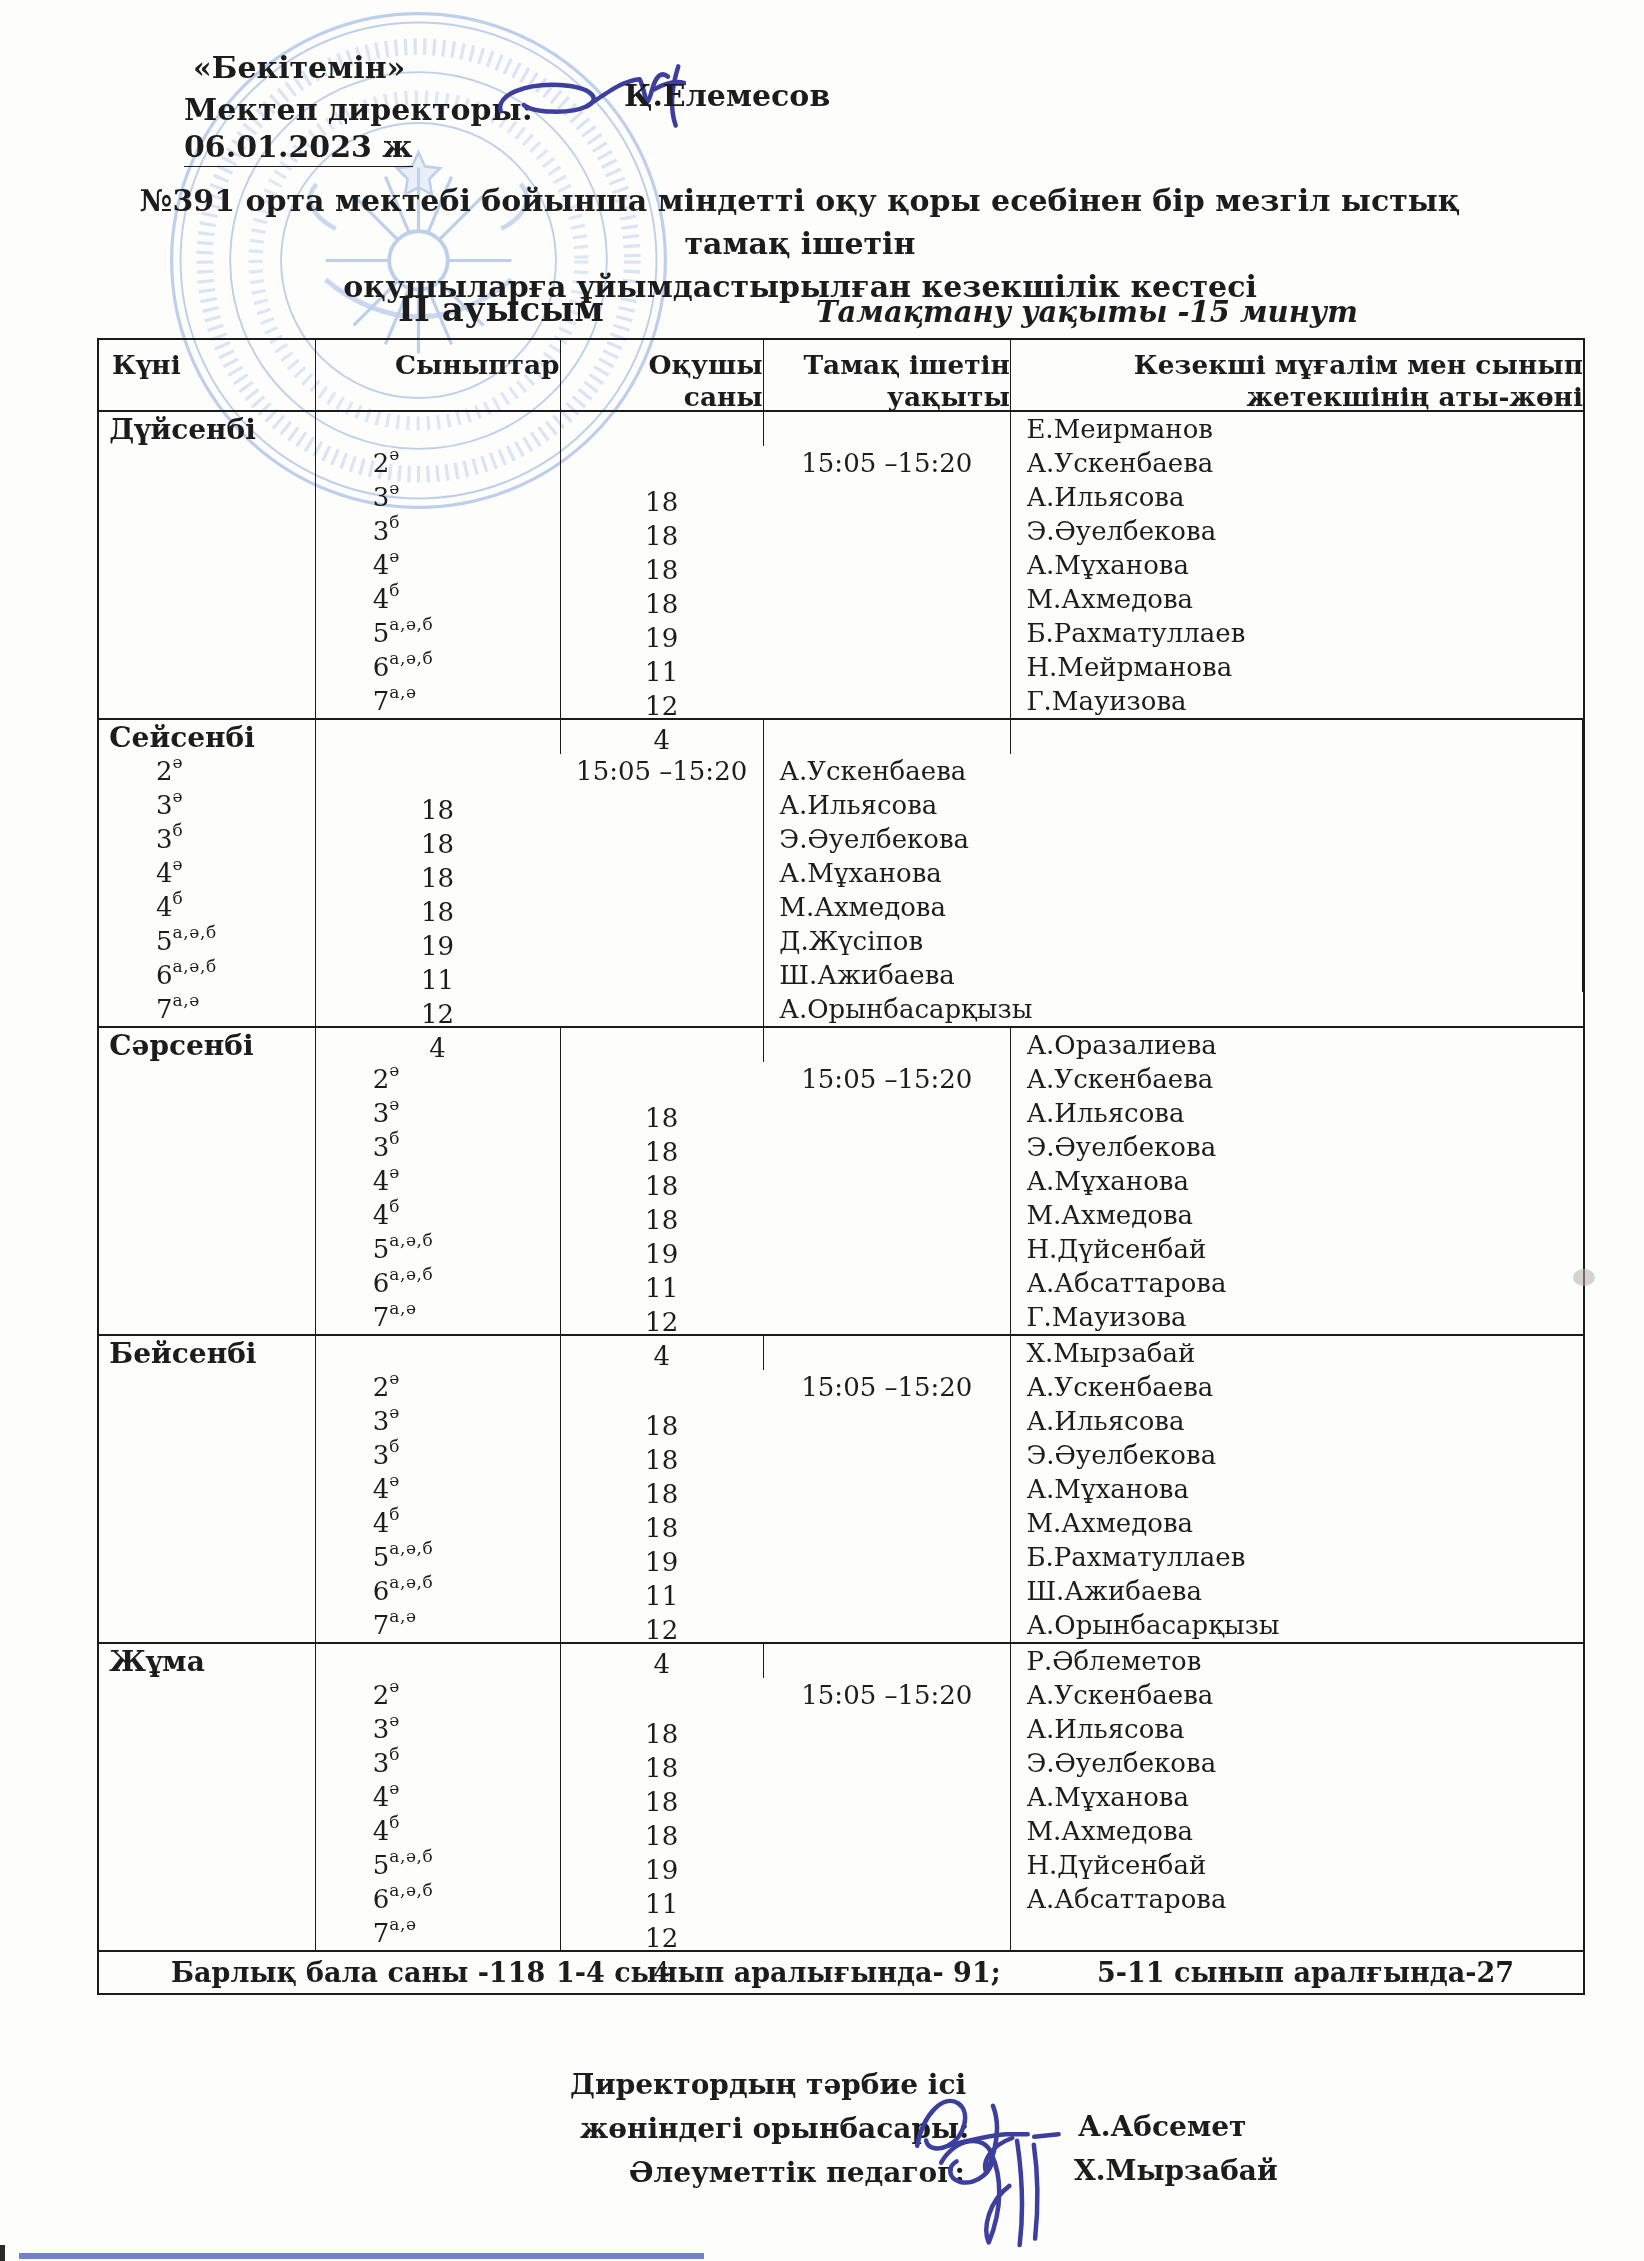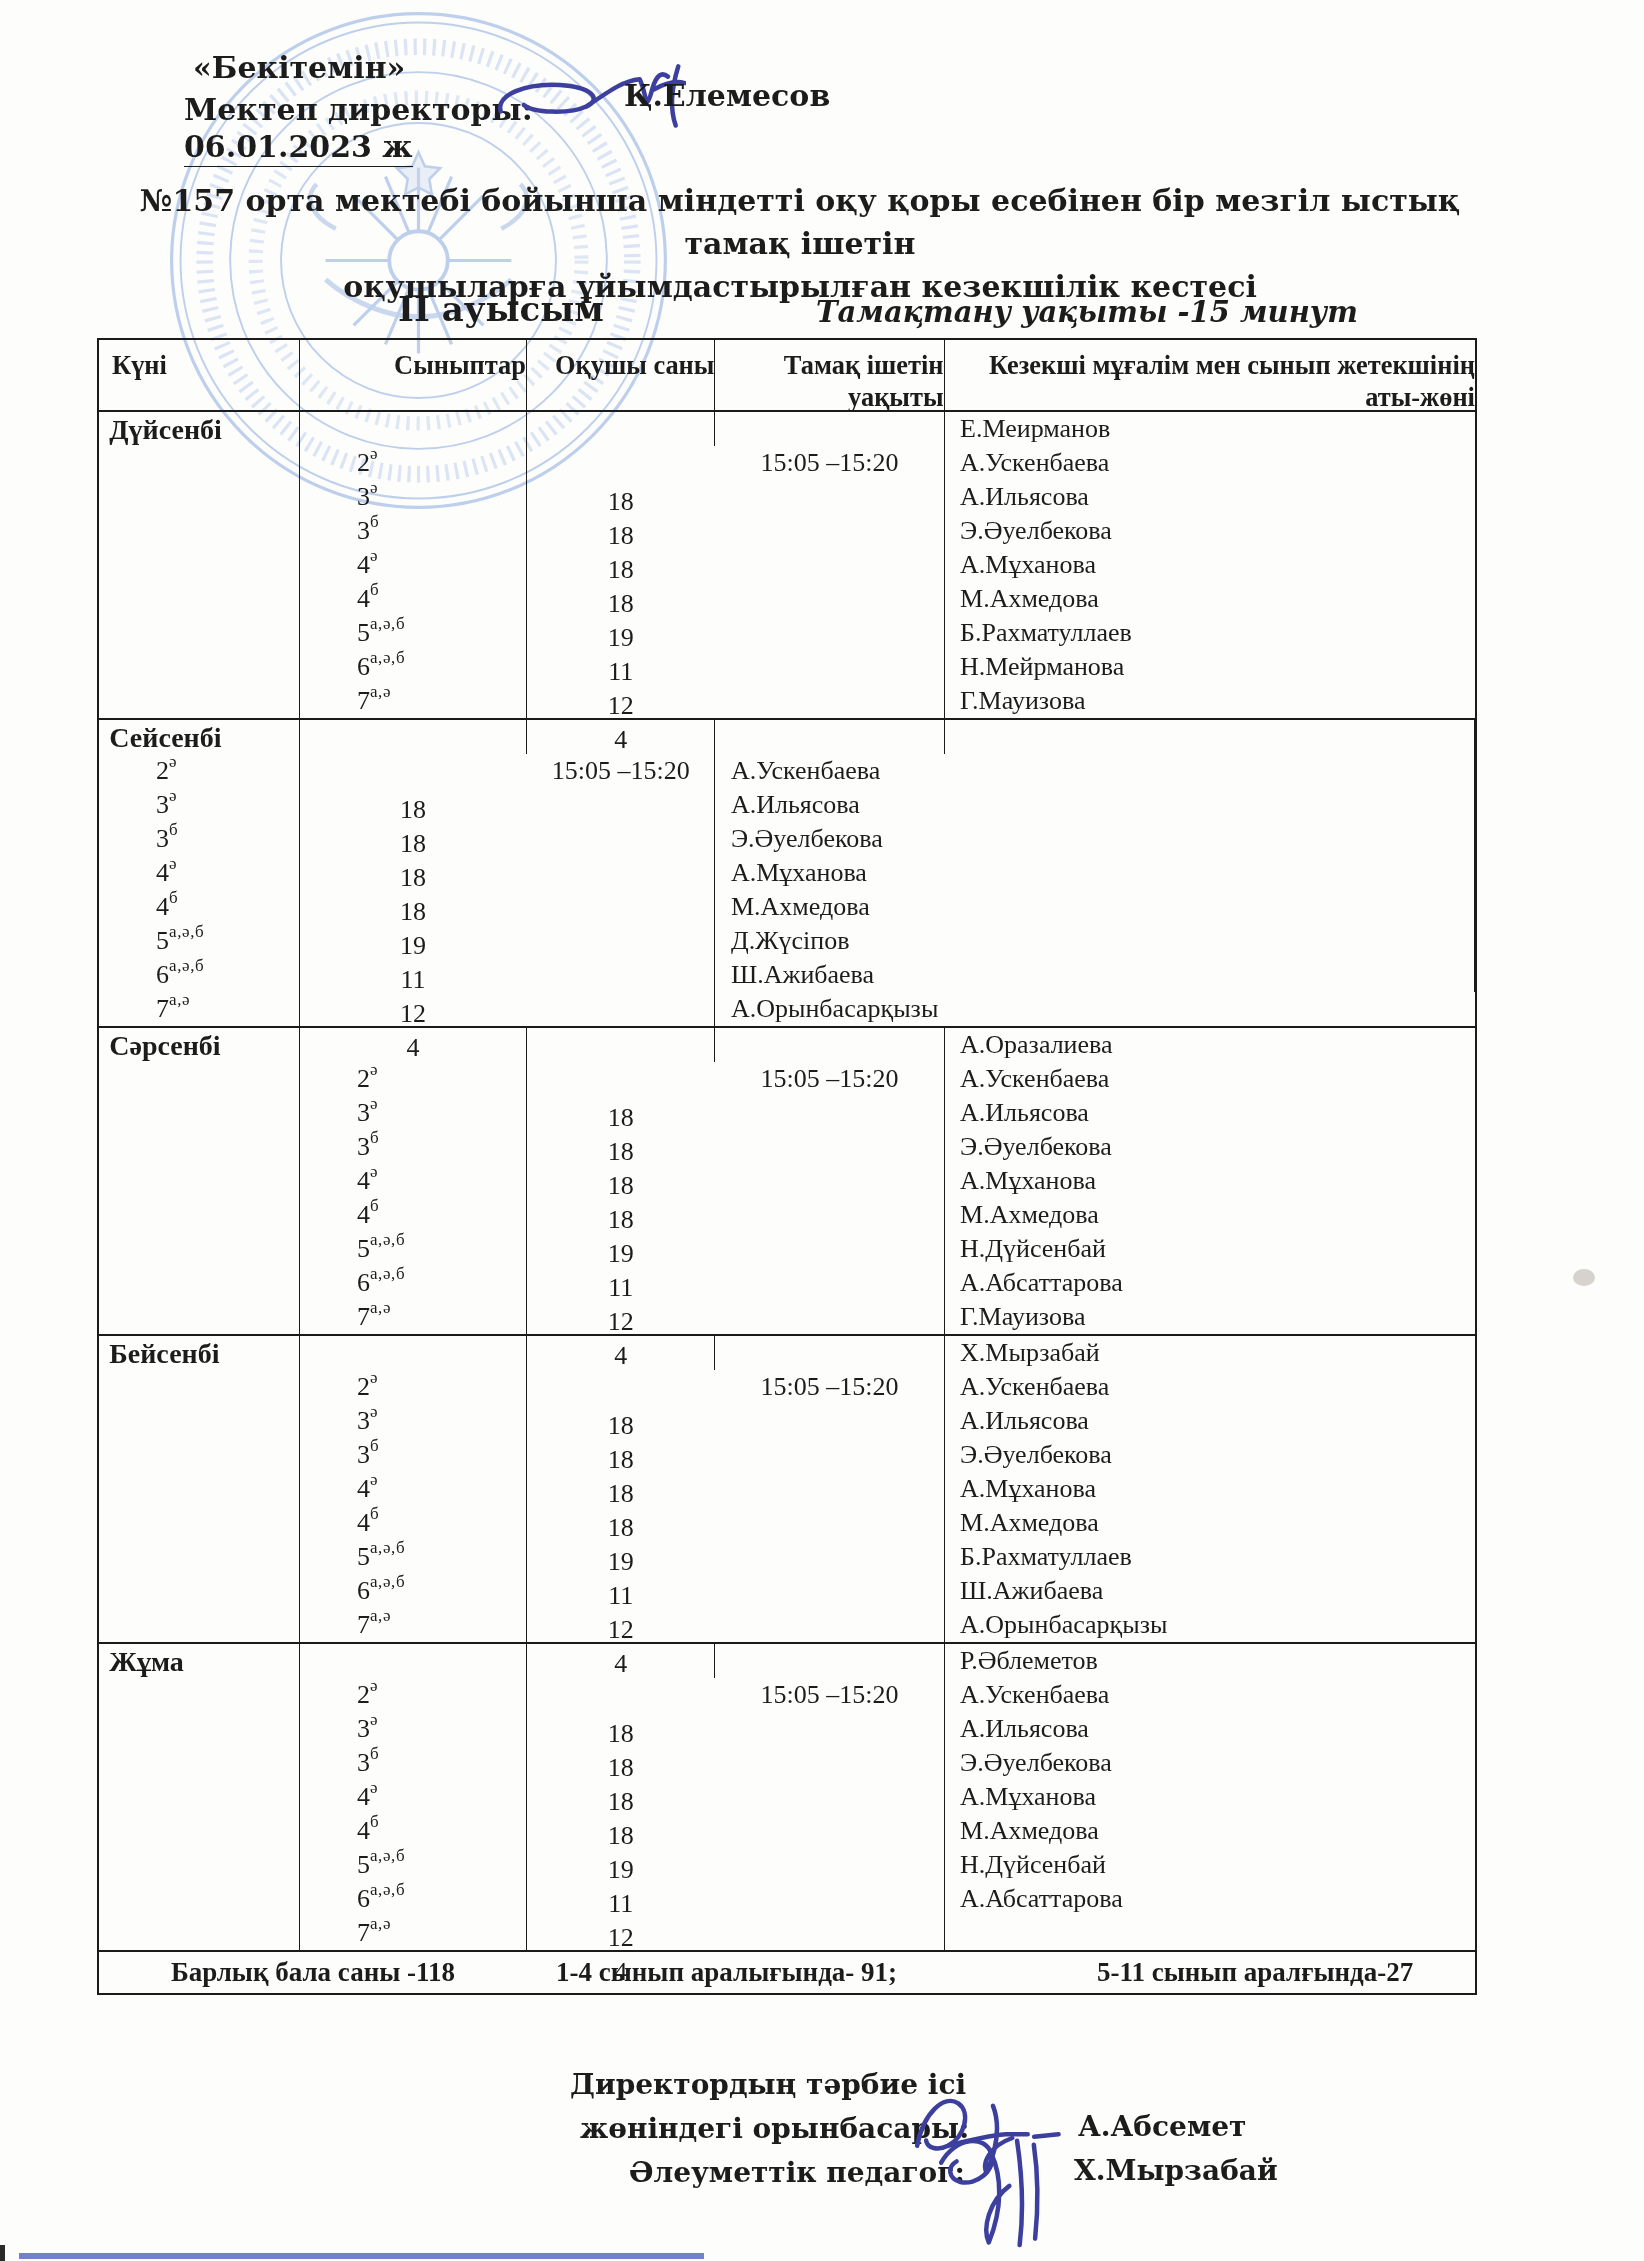--- a/index.html
+++ b/index.html
@@ -16,21 +16,21 @@
   #approve-label{left:193px;top:50px;}
   #director-label{left:184px;top:92px;}
   #director-name{left:624px;top:78px;}
   #approve-date{left:184px;top:129px;font-size:30px;font-weight:bold;border-bottom:1.9px solid #1c1c1c;padding-bottom:1.9px;}
   #director-signature{left:493px;top:61px;width:193px;height:84px;}
   
   #title{left:97px;top:179px;width:1406px;text-align:center;font-size:30px;font-weight:bold;line-height:43px;}
   #shift-label{left:398px;top:289px;font-size:34px;font-weight:bold;}
   #meal-note{left:816px;top:295px;font-size:29px;font-weight:bold;font-style:italic;}
   
-  #duty-table{left:97px;top:338px;width:1380px;border:2.6px solid #1b1b1b;box-sizing:border-box;background:transparent;font-family:Liberation Serif, serif;}
+  #duty-table{left:97px;top:338px;width:1488px;border:2.6px solid #1b1b1b;box-sizing:border-box;background:transparent;}
   .grid-row{display:grid;grid-template-columns:14.6% 16.5% 13.7% 16.65% 38.55%;}
   .hcell{box-sizing:border-box;padding-top:9px;font-size:26.4px;font-weight:bold;text-align:right;line-height:32px;height:70px;}
   .hcell.first{text-align:left;padding-left:13px;}
   .vline{border-right:1.9px solid #1b1b1b;}
   .day-block{display:grid;grid-template-columns:14.6% 16.5% 13.7% 16.65% 38.55%;grid-auto-rows:34px;border-top:2.6px solid #1b1b1b;}
   #table-header{border-bottom:0;}
   .cell{box-sizing:border-box;font-size:26px;line-height:34px;white-space:nowrap;overflow:visible;}
   .day-name{font-size:28px;font-weight:bold;padding-left:10.3px;line-height:36px;}
   .class-cell{padding-left:57px;font-size:26px;}
   .class-cell sup{font-size:17px;line-height:0;vertical-align:11.6px;letter-spacing:0.6px;}
@@ -95,21 +95,21 @@
 <svg class="abs ink" id="director-signature" viewBox="0 0 300 130">
   <path d="M12 78 C 4 52, 52 34, 104 37 C 152 40, 170 58, 146 70 C 118 83, 62 80, 48 68"></path>
   <path d="M146 70 C 184 44, 204 30, 228 28 C 240 52, 236 86, 248 42 C 254 22, 262 16, 272 24"></path>
   <path d="M288 8 C 278 40, 274 72, 284 100"></path>
   <path d="M250 44 C 268 34, 284 30, 298 34"></path>
 </svg>
 <div class="abs hdr-line" id="director-name">Қ.Елемесов</div>
 <div class="abs" id="approve-date">06.01.2023 ж</div>
 
 <div class="abs" id="title">
-  <div>№157 орта мектебі бойынша міндетті оқу қоры есебінен бір мезгіл ыстық тамақ ішетін</div>
+  <div>№391 орта мектебі бойынша міндетті оқу қоры есебінен бір мезгіл ыстық тамақ ішетін</div>
   <div>оқушыларға ұйымдастырылған кезекшілік кестесі</div>
 </div>
 <div class="abs" id="shift-label">II ауысым</div>
 <div class="abs" id="meal-note">Тамақтану уақыты -15 минут</div>
 
 <div class="abs" id="duty-table">
   <div class="grid-row" id="table-header">
     <div class="hcell first vline">Күні</div>
     <div class="hcell vline">Сыныптар</div>
     <div class="hcell vline">Оқушы саны</div>

